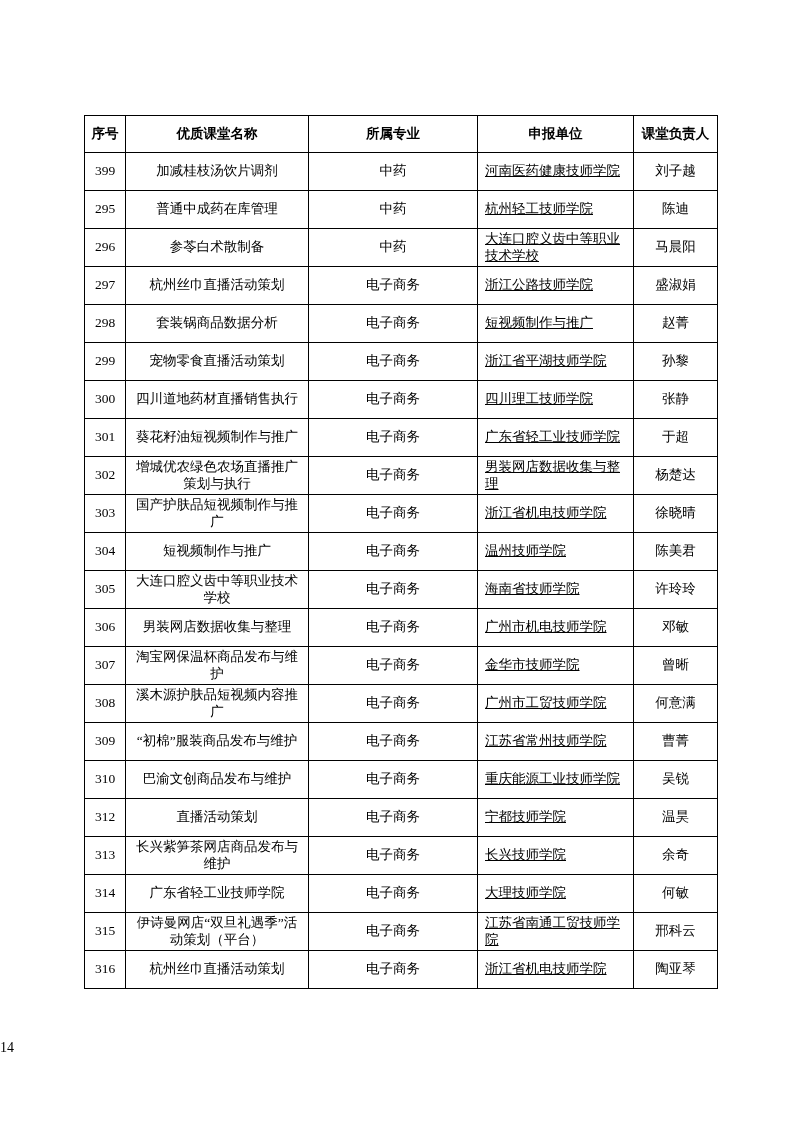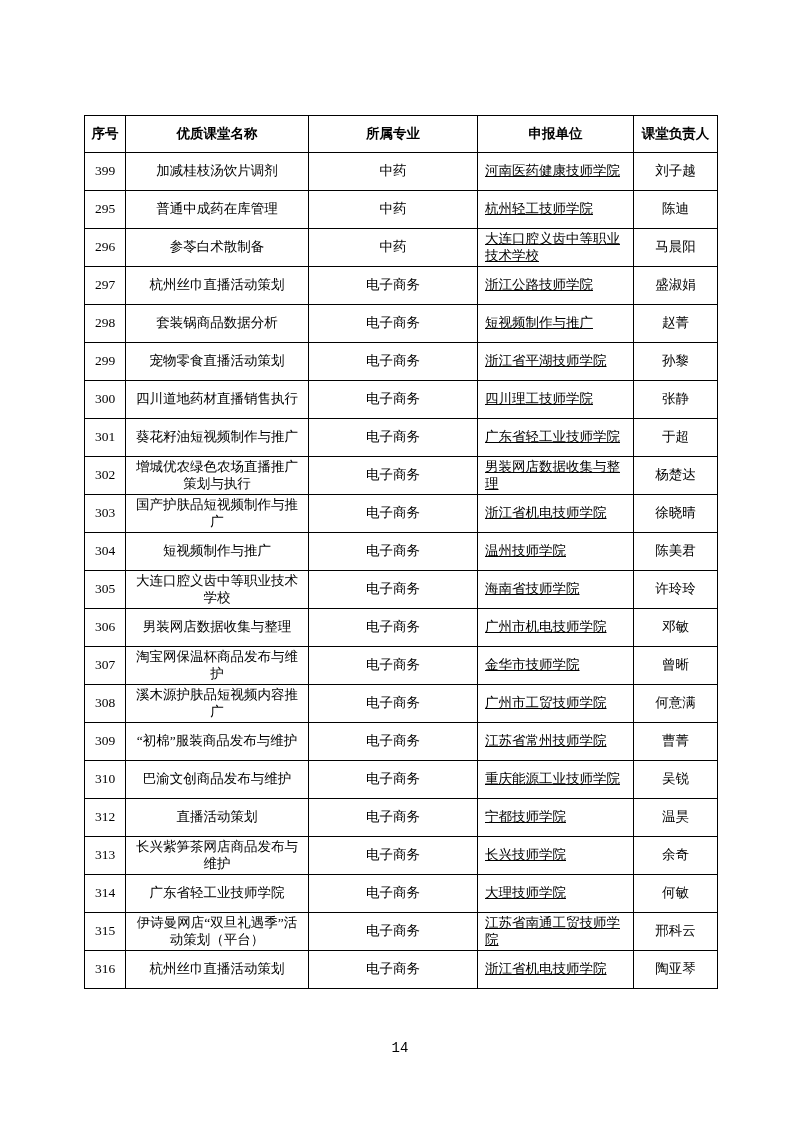--- a/index.html
+++ b/index.html
@@ -50,24 +50,22 @@
   .course-table td.col-unit {
     text-align: left;
     padding-left: 7px;
     text-decoration: underline;
   }
   .page-number {
     position: absolute;
     top: 1040px;
     left: 0;
     width: 100%;
-    text-align: center;
     font-size: 14px;
     color: #000000;
-    font-family: Liberation Mono, monospace;
   }
 </style>
 </head>
 <body>
 
 <div class="page">
   <table class="course-table">
     <colgroup>
       <col style="width:41px">
       <col style="width:183px">

